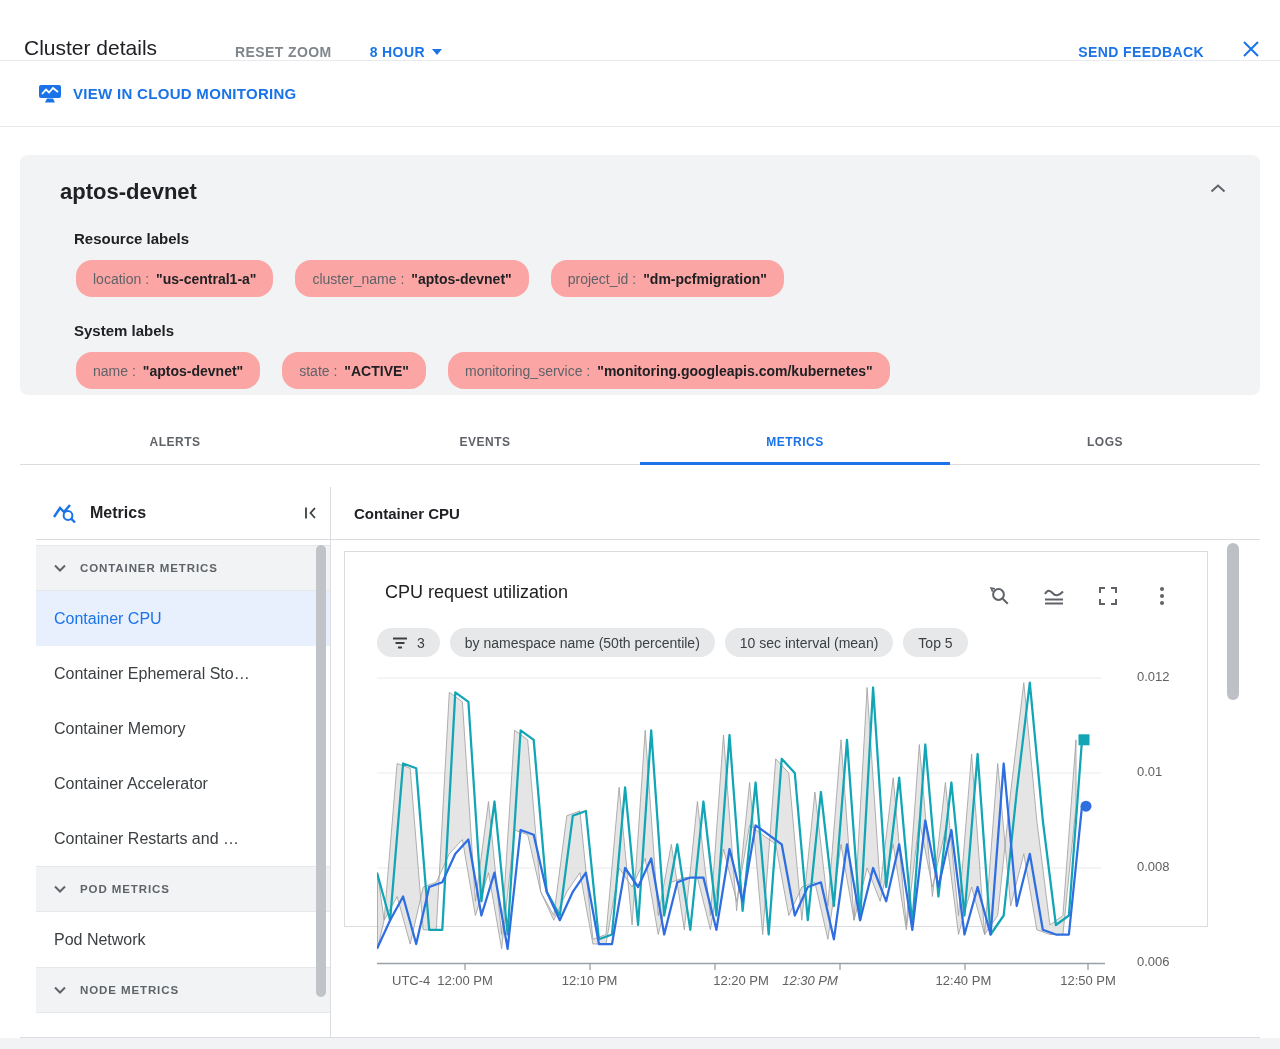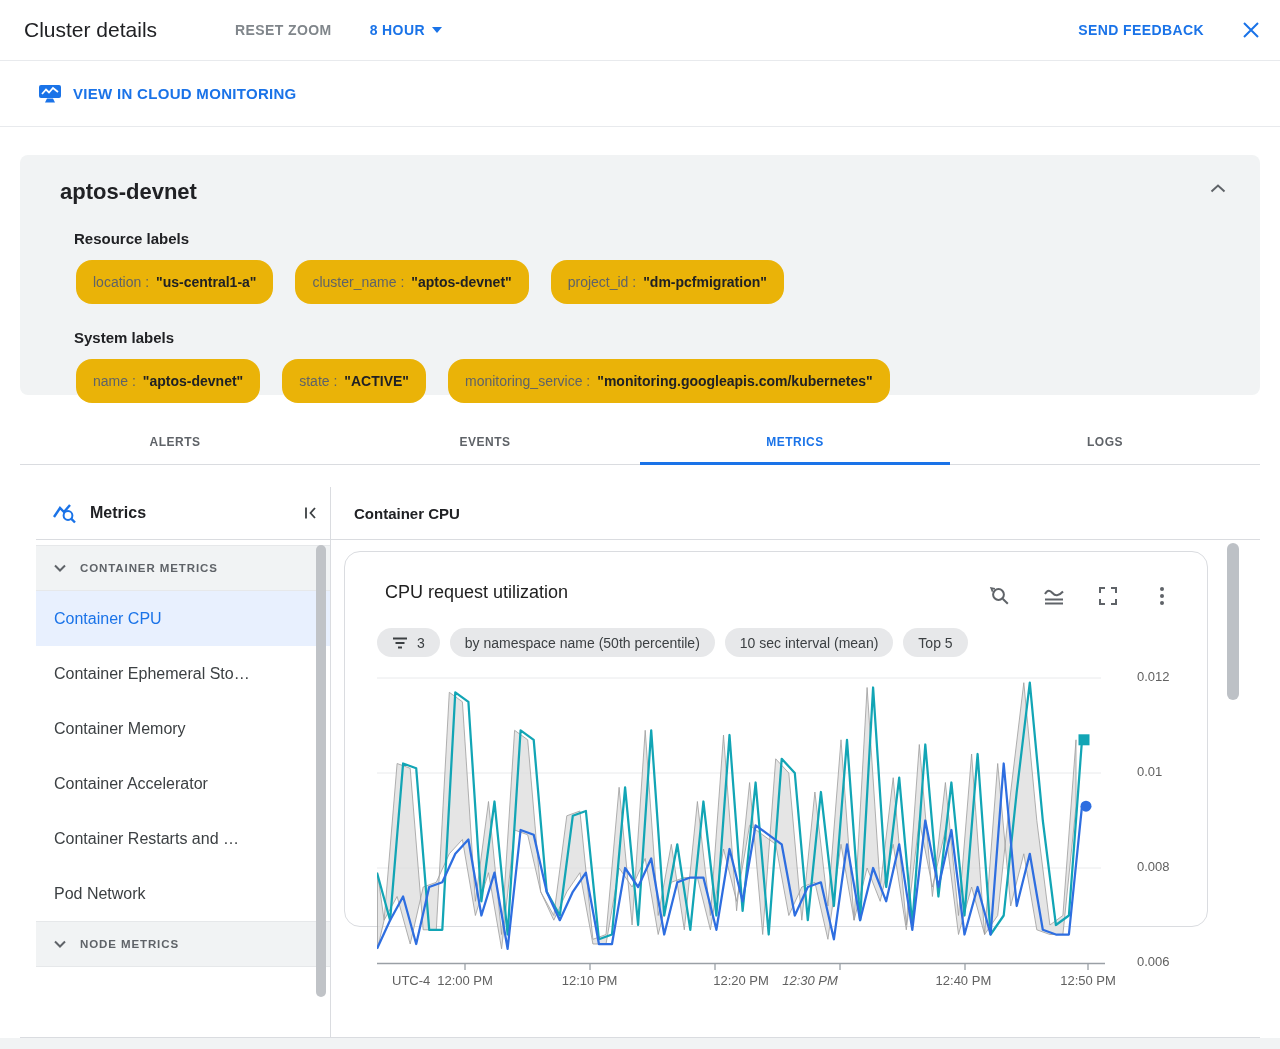--- a/index.html
+++ b/index.html
@@ -1,40 +1,40 @@
 <!DOCTYPE html>
 <html><head>
 <meta charset="utf-8">
 <style>
   html,body{margin:0;padding:0;}
   body{font-family:"Liberation Sans","DejaVu Sans",sans-serif;background:#fff;}
   .page{width:1280px;height:1049px;position:relative;background:#fff;overflow:hidden;}
 
   
-  .topbar{height:60px;border-bottom:1px solid #e8eaed;display:flex;align-items:center;padding:0 18px 0 24px;}
+  .topbar{height:60px;border-bottom:1px solid #e8eaed;display:flex;align-items:flex-end;padding:0 18px 0 24px;}
   .apptitle{font-size:21px;color:#202124;}
   .textbtn{font-size:14px;font-weight:700;letter-spacing:.4px;cursor:pointer;white-space:nowrap;}
   .resetzoom{color:#80868b;margin-left:78px;}
   .hourbtn{color:#1a73e8;margin-left:38px;display:flex;align-items:center;gap:7px;}
   .caret{width:0;height:0;border-left:5px solid transparent;border-right:5px solid transparent;border-top:6px solid #1a73e8;}
   .spacer{flex:1;}
   .feedback{color:#1a73e8;}
   .closebtn{margin-left:36px;cursor:pointer;display:flex;align-items:center;}
 
   
   .linkbar{height:65px;border-bottom:1px solid #e8eaed;display:flex;align-items:center;padding-left:38px;}
   .monlink{color:#1a73e8;font-weight:700;font-size:15px;letter-spacing:.3px;display:flex;align-items:center;gap:11px;cursor:pointer;}
 
   
   .summary{margin:28px 20px 0;height:240px;box-sizing:border-box;background:#f1f3f4;border-radius:8px;padding:24px 40px;position:relative;}
   .cluster-title{font-size:22px;font-weight:700;color:#202124;}
   .collapse-btn{position:absolute;right:34px;top:24px;cursor:pointer;}
   .lblhead{font-size:15px;font-weight:700;color:#202124;margin:25px 0 13px 14px;}
   .chips{display:flex;gap:22px;margin-left:16px;}
-  .chip{background:#eab308;border-radius:16px;height:44px;display:inline-flex;align-items:center;padding:0 17px;font-size:14px;color:#5f6368;white-space:nowrap;}
+  .chip{background:#fca5a5;border-radius:16px;height:37px;display:inline-flex;align-items:center;padding:0 17px;font-size:14px;color:#5f6368;white-space:nowrap;}
   .chip b{color:#202124;margin-left:7px;font-weight:700;}
 
   
   .tabs{margin:25px 20px 0;display:flex;height:44px;border-bottom:1px solid #dadce0;}
   .tab{flex:1;display:flex;align-items:center;justify-content:center;font-size:12px;font-weight:700;letter-spacing:.5px;color:#5f6368;position:relative;cursor:pointer;}
   .tab.active{color:#1a73e8;}
   .tab.active::after{content:"";position:absolute;left:0;right:0;bottom:-1px;height:3px;background:#1a73e8;}
 
   
   .content{margin:0 20px;padding-top:22px;display:flex;position:relative;height:550px;border-bottom:1px solid #dadce0;}
@@ -43,21 +43,21 @@
   .sb-head .t{font-size:16px;font-weight:700;color:#202124;margin-left:12px;flex:1;}
   .sb-list{margin-top:5px;overflow:hidden;}
   .sgroup-h{height:46px;box-sizing:border-box;background:#f1f3f4;border-top:1px solid #e6e8ea;border-bottom:1px solid #e6e8ea;display:flex;align-items:center;padding-left:18px;gap:14px;font-size:11.5px;font-weight:700;letter-spacing:.9px;color:#5f6368;cursor:pointer;}
   .sitem{height:55px;display:flex;align-items:center;padding-left:18px;font-size:16px;color:#3c4043;cursor:pointer;white-space:nowrap;}
   .sitem.selected{background:#e8f0fe;color:#1a73e8;}
 
   .mainp{flex:1;border-left:1px solid #dadce0;display:flex;flex-direction:column;min-width:0;}
   .mp-head{height:53px;box-sizing:border-box;border-bottom:1px solid #dadce0;display:flex;align-items:center;padding-left:23px;font-size:15px;font-weight:700;color:#202124;}
   .mp-body{padding:11px 0 0 13px;}
 
-  .chart-card{width:864px;height:376px;box-sizing:border-box;border:1px solid #dadce0;border-radius:16px;position:relative;background:#fff;}
+  .chart-card{width:864px;height:376px;box-sizing:border-box;border:1px solid #dadce0;border-radius:0;position:relative;background:#fff;}
   .cc-title{position:absolute;left:40px;top:30px;font-size:18px;color:#212121;}
   .cc-icons{position:absolute;right:33px;top:32px;display:flex;gap:30px;}
   .cc-icons .ibtn{width:24px;height:24px;cursor:pointer;}
   .cc-chips{position:absolute;left:32px;top:76px;display:flex;gap:10px;}
   .cchip{background:#e7e8ea;border-radius:15px;height:29px;display:inline-flex;align-items:center;gap:9px;padding:0 15px;font-size:14px;color:#3c4043;white-space:nowrap;cursor:pointer;}
   .plotwrap{position:absolute;left:32px;top:114px;}
   .ylab{position:absolute;left:792px;font-size:13px;color:#616161;}
   .xlab{position:absolute;top:421px;font-size:13px;color:#616161;transform:translateX(-50%);white-space:nowrap;}
   .tzlab{position:absolute;left:47px;top:421px;font-size:13px;color:#616161;}
 
@@ -183,20 +183,26 @@
             <span>Container Ephemeral Sto…</span>
           </div>
           <div class="sitem">
             <span>Container Memory</span>
           </div>
           <div class="sitem">
             <span>Container Accelerator</span>
           </div>
           <div class="sitem">
             <span>Container Restarts and …</span>
+          </div>
+          <div class="sgroup-h">
+            <svg width="12" height="8" viewBox="0 0 12 8">
+              <polyline points="1,1.5 6,6.5 11,1.5" stroke="#5f6368" stroke-width="2" fill="none"></polyline>
+            </svg>
+            <span>POD METRICS</span>
           </div>
           <div class="sitem">
             <span>Pod Network</span>
           </div>
           <div class="sgroup-h">
             <svg width="12" height="8" viewBox="0 0 12 8">
               <polyline points="1,1.5 6,6.5 11,1.5" stroke="#5f6368" stroke-width="2" fill="none"></polyline>
             </svg>
             <span>NODE METRICS</span>
           </div>

